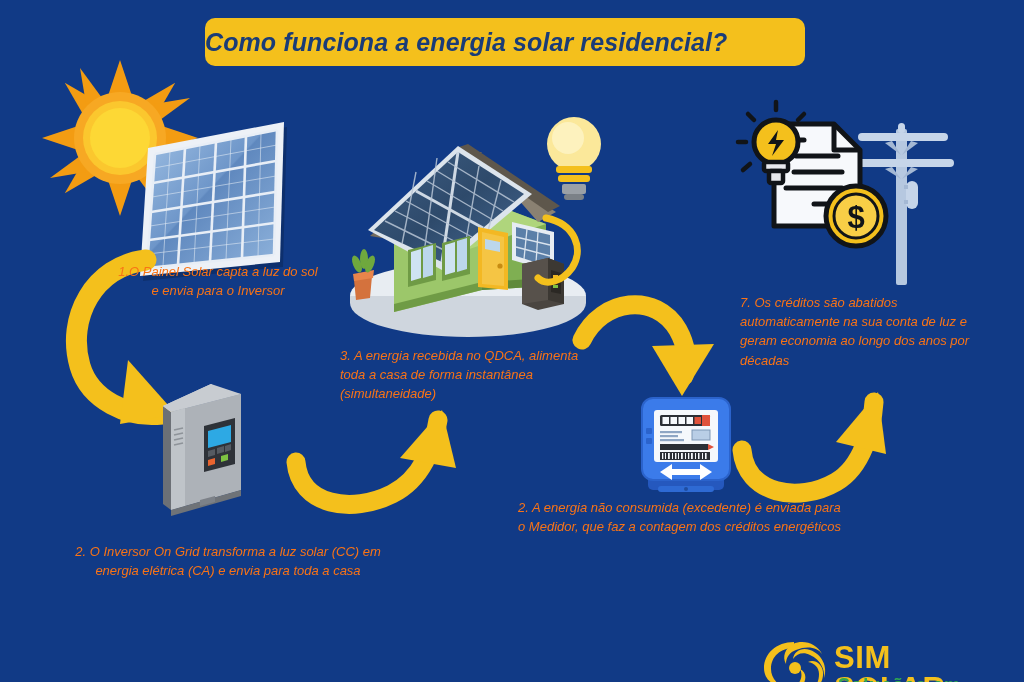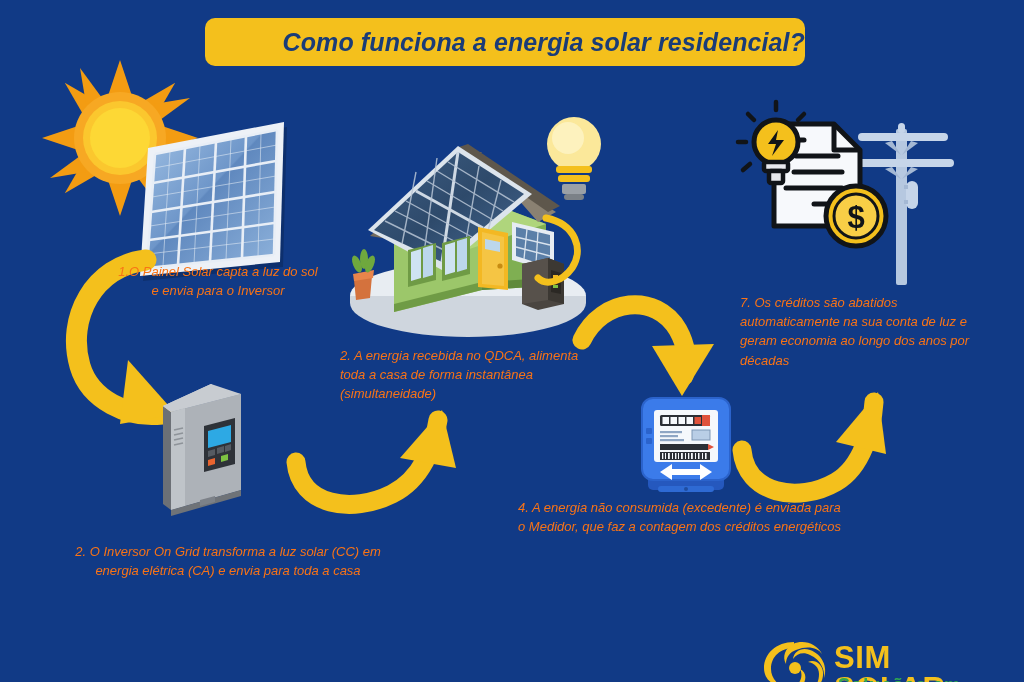--- a/index.html
+++ b/index.html
@@ -11,21 +11,21 @@
     position:relative;
   }
   .stage{position:absolute;inset:0;}
   .abs{position:absolute;}
 
   
   #title-pill{
     left:205px;top:18px;width:600px;height:48px;
     background:#F4C01C;
     border-radius:10px;
-    display:flex;align-items:center;justify-content:flex-end;
+    display:flex;align-items:center;justify-content:flex-start;
     box-shadow:0 0 0 0 rgba(0,0,0,0);
   }
   #title-pill .txt{
     color:#1A3C78;
     font-size:25px;
     font-weight:bold;
     font-style:italic;
     letter-spacing:.1px;
     white-space:nowrap;
   }
@@ -375,22 +375,22 @@
       </g>
 
       <circle cx="118" cy="114" r="30" fill="#F4C01C" stroke="#111418" stroke-width="5"></circle>
       <circle cx="118" cy="114" r="22" fill="#F8CE46" stroke="#111418" stroke-width="3"></circle>
       <text x="118" y="126" text-anchor="middle" font-family="&quot;Liberation Sans&quot;, sans-serif" font-size="31" font-weight="bold" fill="#111418">$</text>
     </svg>
   </div>
 
   <div class="abs step-text" id="step1-text">1.O Painel Solar capta a luz do sol e envia para o Inversor</div>
   <div class="abs step-text" id="step2-text">2. O Inversor On Grid transforma a luz solar (CC) em energia elétrica (CA) e envia para toda a casa</div>
-  <div class="abs step-text" id="step3-text">2. A energia recebida no QDCA, alimenta toda a casa de forma instantânea (simultaneidade)</div>
-  <div class="abs step-text" id="step4-text">4. A energia não consumida (excedente) é enviada para o Medidor, que faz a contagem dos créditos energéticos</div>
+  <div class="abs step-text" id="step3-text">3. A energia recebida no QDCA, alimenta toda a casa de forma instantânea (simultaneidade)</div>
+  <div class="abs step-text" id="step4-text">2. A energia não consumida (excedente) é enviada para o Medidor, que faz a contagem dos créditos energéticos</div>
   <div class="abs step-text" id="step5-text">7. Os créditos são abatidos automaticamente na sua conta de luz e geram economia ao longo dos anos por décadas</div>
 
   <div class="abs" id="logo">
     <div id="logo-mark">
       <svg width="64" height="58" viewBox="0 0 64 58">
         <g fill="#F4C01C">
           <path d="M32 4 C 14 4, 2 16, 2 30 C 2 40, 9 47, 18 47 C 12 43, 9 37, 9 31 C 9 18, 19 10, 32 10 Z"></path>
           <path d="M60 16 C 55 6, 42 1, 31 6 C 23 10, 20 19, 24 26 C 24 19, 28 14, 34 12 C 46 7, 56 10, 60 16 Z"></path>
           <path d="M62 40 C 66 29, 60 16, 48 12 C 40 9, 32 13, 31 21 C 35 15, 42 14, 48 17 C 59 22, 63 32, 62 40 Z"></path>
           <path d="M40 57 C 52 56, 62 46, 61 34 C 60 26, 53 21, 46 24 C 53 25, 57 30, 57 36 C 57 48, 49 55, 40 57 Z"></path>

